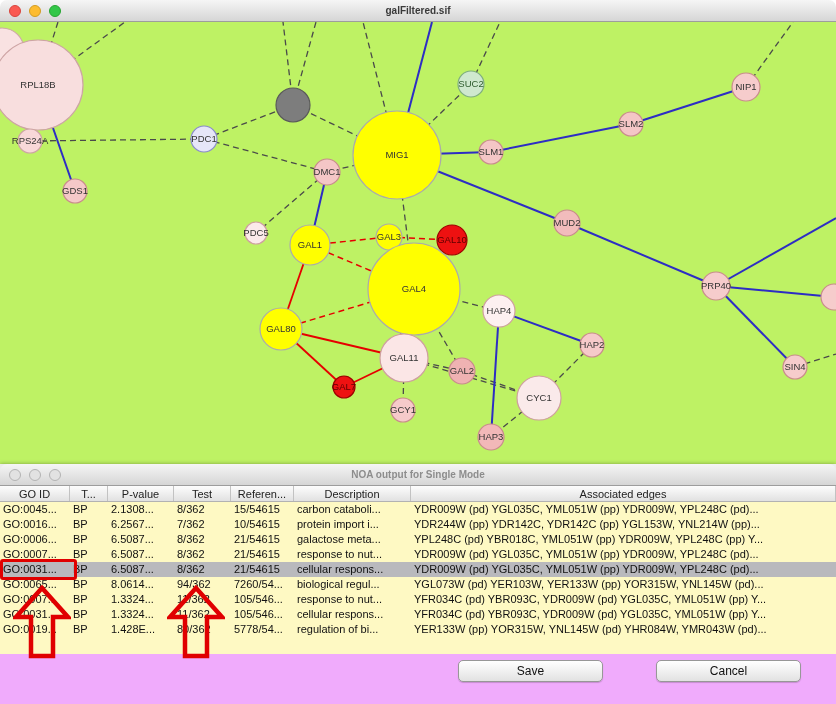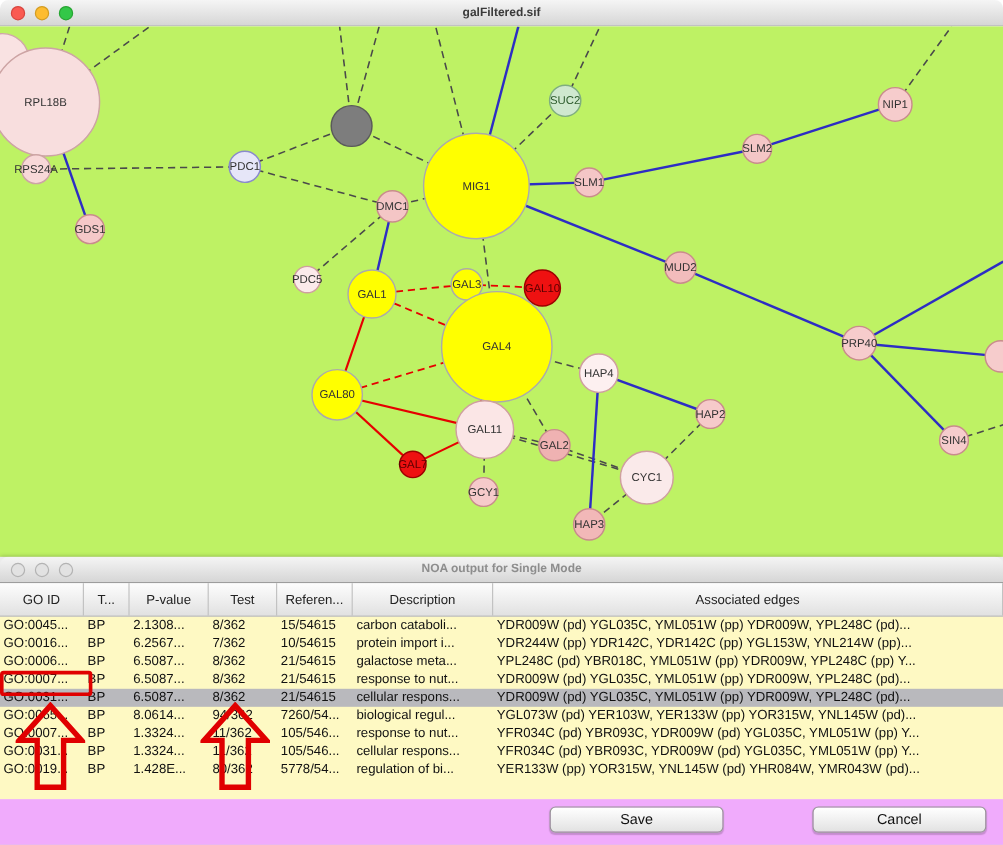--- a/index.html
+++ b/index.html
@@ -30,21 +30,21 @@
   #net-area{position:relative;width:836px;height:524px;background:#bef264;overflow:hidden;}
   #net-area svg{display:block;}
   .e-blue{stroke:#2d2dc4;stroke-width:2;}
   .e-dash{stroke:#4a4a4a;stroke-width:1.3;stroke-dasharray:6 4;}
   .e-red{stroke:#e60000;stroke-width:1.8;}
   .e-reddash{stroke:#e60000;stroke-width:1.5;stroke-dasharray:6 4;}
   .nlabel{font-family:"Liberation Sans",sans-serif;font-size:9.5px;text-anchor:middle;}
 
   .thead{
     display:grid;grid-template-columns:70px 38px 66px 57px 63px 117px 1fr;
-    height:28px;background:linear-gradient(#fdfdfd,#e1e1e1);
+    height:16px;background:linear-gradient(#fdfdfd,#e1e1e1);
     border-bottom:1px solid #b2b2b2;box-sizing:border-box;
   }
   .th{
     font-size:11px;color:#222;display:flex;align-items:center;justify-content:center;
     border-right:1px solid #c2c2c2;overflow:hidden;white-space:nowrap;
   }
   .tbody{background:#fef9c3;height:152px;overflow:hidden;}
   .trow{display:grid;grid-template-columns:70px 38px 66px 57px 63px 117px 1fr;height:15px;}
   .trow.selected{background:#b9b9bd;}
   .td{
@@ -53,21 +53,21 @@
   }
   .btnbar{position:relative;height:50px;background:#f0abfc;}
   .btn{
     position:absolute;top:6px;width:145px;height:22px;box-sizing:border-box;
     border:1px solid #979797;border-radius:5px;
     background:linear-gradient(#ffffff,#e2e2e2);
     font-size:12px;color:#111;display:flex;align-items:center;justify-content:center;
     box-shadow:0 1px 1px rgba(0,0,0,.18);
   }
   #btn-save{left:458px;}
-  #btn-cancel{left:677px;}
+  #btn-cancel{left:656px;}
 
   .anno-rect{
     position:absolute;left:0;top:559px;width:77px;height:21px;box-sizing:border-box;
     border:3px solid #e00000;border-radius:3px;z-index:30;pointer-events:none;
   }
   .anno-arrow{position:absolute;top:585px;width:58px;height:74px;z-index:30;pointer-events:none;}
   #arrow-goid{left:13px;}
   #arrow-test{left:167px;}
 </style>
 </head>

